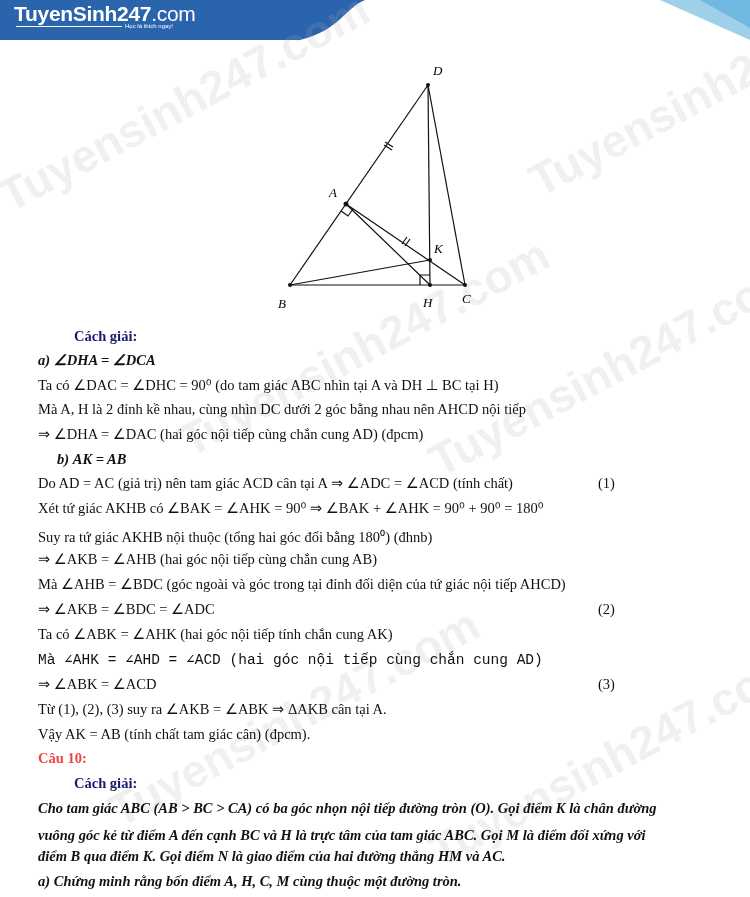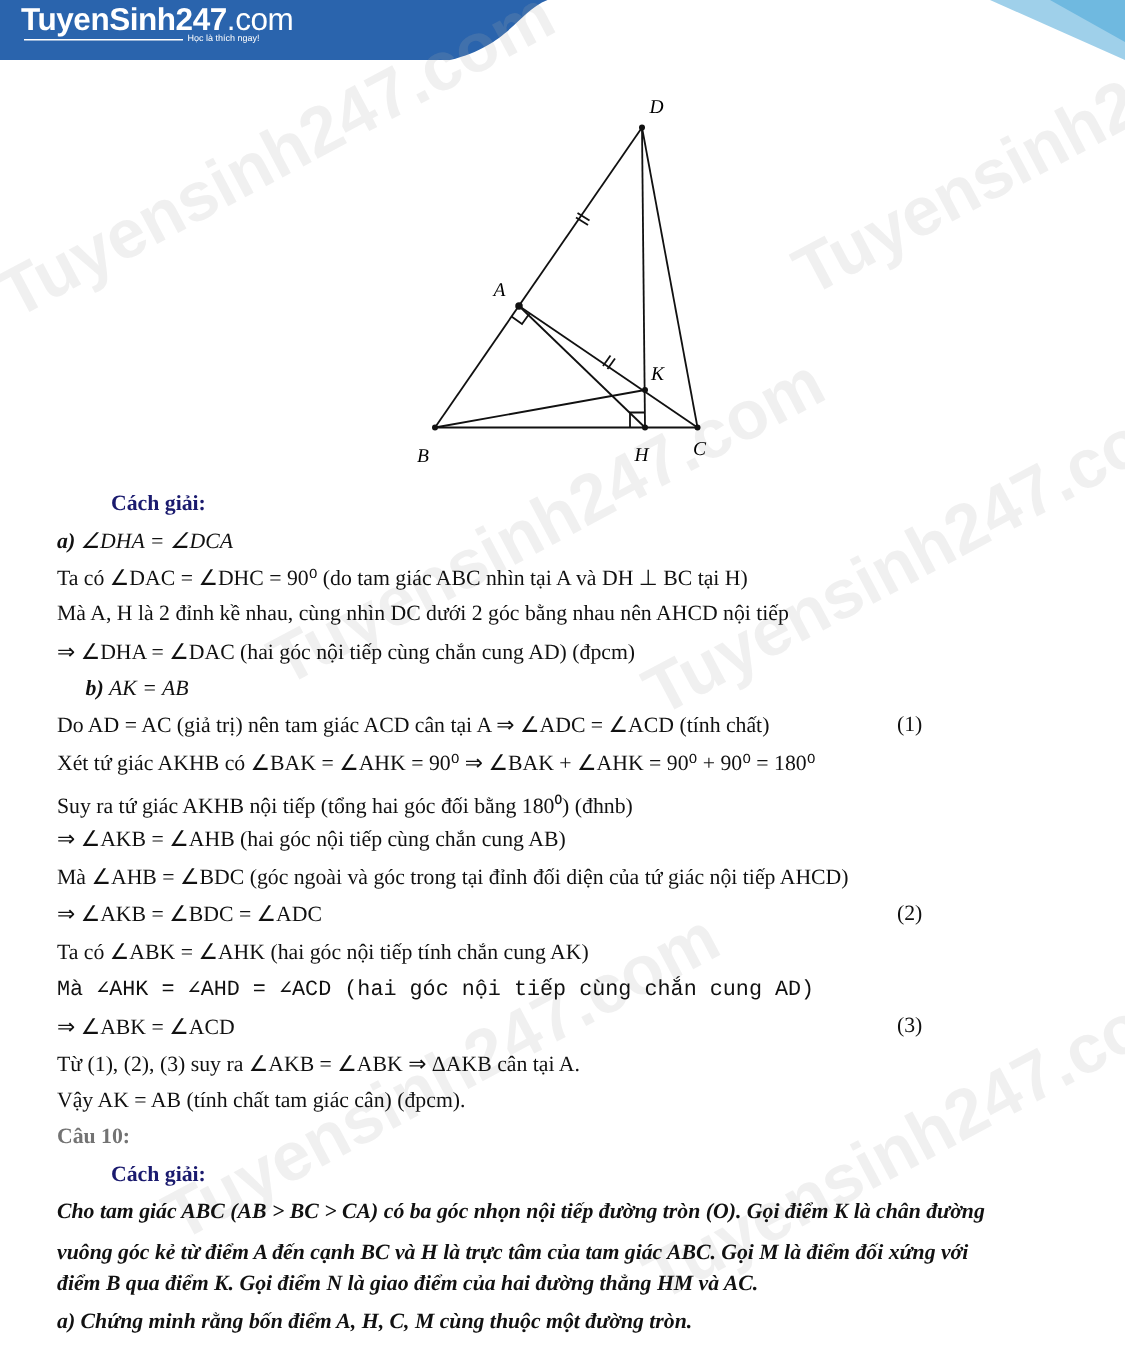--- a/index.html
+++ b/index.html
@@ -8,23 +8,23 @@
   .header-band { position:absolute; left:0; top:0; width:750px; height:40px; }
   .logo { position:absolute; left:14px; top:2px; color:#fff; font-family:"Liberation Sans", sans-serif;
           font-weight:bold; font-size:21px; letter-spacing:-0.3px; }
   .logo .dot { font-weight:normal;text-align:right; }
   .tagline { position:absolute; left:125px; top:23px; color:#fff; font-family:"Liberation Sans", sans-serif;
              font-size:6px; }
   .tag-line { position:absolute; left:16px; top:26px; width:106px; height:1px; background:#fff; }
   .wm { position:absolute; color:rgba(170,170,170,0.18); font-family:"Liberation Sans", sans-serif;
         font-weight:bold; font-size:46px; transform:rotate(-28deg); transform-origin:left top; white-space:nowrap; }
   .line { position:absolute; left:38px; font-size:14.5px; white-space:nowrap; }
-  .m { font-style:italic; }
+  .m { font-style:italic;font-weight:bold; }
   .heading { color:#1a1a6e; font-weight:bold;margin-left:36px; }
-  .red { color:#737373; font-weight:bold; }
+  .red { color:#ef4444; font-weight:bold; }
   .bi { font-weight:bold; font-style:italic; }
   .num { position:absolute; left:598px; font-size:14.5px; }
   .q { position:absolute; left:38px; font-size:14.5px; font-weight:bold; font-style:italic; white-space:nowrap; }
   svg text { font-family:"Liberation Serif", serif; font-style:italic; font-size:13px; }
 </style>
 </head>
 <body>
 
 <svg class="header-band" width="750" height="40" viewBox="0 0 750 40">
   <path d="M0 0 H365 C345 8 340 30 300 40 H0 Z" fill="#2a64ad"></path>
@@ -83,21 +83,21 @@
 <div class="line" style="top:377px;">Ta có  ∠DAC = ∠DHC = 90⁰  (do tam giác ABC nhìn tại A và  DH ⊥ BC  tại H)</div>
 <div class="line" style="top:401px;">Mà A, H là 2 đỉnh kề nhau, cùng nhìn DC dưới 2 góc bằng nhau nên AHCD nội tiếp</div>
 <div class="line" style="top:426px;">⇒ ∠DHA = ∠DAC  (hai góc nội tiếp cùng chắn cung AD) (đpcm)</div>
 
 <div class="line" style="top:451px;margin-left:19px;">
   <span class="bi">b)</span> <span class="m">AK = AB</span>
 </div>
 <div class="line" style="top:475px;">Do AD = AC (giả trị) nên tam giác ACD cân tại A ⇒ ∠ADC = ∠ACD  (tính chất)</div>
 <div class="num" style="top:475px;">(1)</div>
 <div class="line" style="top:500px;">Xét tứ giác AKHB có  ∠BAK = ∠AHK = 90⁰ ⇒ ∠BAK + ∠AHK = 90⁰ + 90⁰ = 180⁰</div>
-<div class="line" style="top:526px;">Suy ra tứ giác AKHB nội tiếp (tổng hai góc đối bằng 180⁰) (đhnb)</div>
+<div class="line" style="top:526px;">Suy ra tứ giác AKHB nội thuộc (tổng hai góc đối bằng 180⁰) (đhnb)</div>
 <div class="line" style="top:551px;">⇒ ∠AKB = ∠AHB  (hai góc nội tiếp cùng chắn cung AB)</div>
 <div class="line" style="top:576px;">Mà  ∠AHB = ∠BDC  (góc ngoài và góc trong tại đỉnh đối diện của tứ giác nội tiếp AHCD)</div>
 <div class="line" style="top:601px;">⇒ ∠AKB = ∠BDC = ∠ADC</div>
 <div class="num" style="top:601px;">(2)</div>
 <div class="line" style="top:626px;">Ta có  ∠ABK = ∠AHK  (hai góc nội tiếp tính chắn cung AK)</div>
 <div class="line" style="top:651px;font-family:Liberation Mono, monospace;">Mà  ∠AHK = ∠AHD = ∠ACD  (hai góc nội tiếp cùng chắn cung AD)</div>
 <div class="line" style="top:676px;">⇒ ∠ABK = ∠ACD</div>
 <div class="num" style="top:676px;">(3)</div>
 <div class="line" style="top:701px;">Từ (1), (2), (3) suy ra  ∠AKB = ∠ABK ⇒ ΔAKB  cân tại A.</div>
 <div class="line" style="top:726px;">Vậy AK = AB (tính chất tam giác cân) (đpcm).</div>

